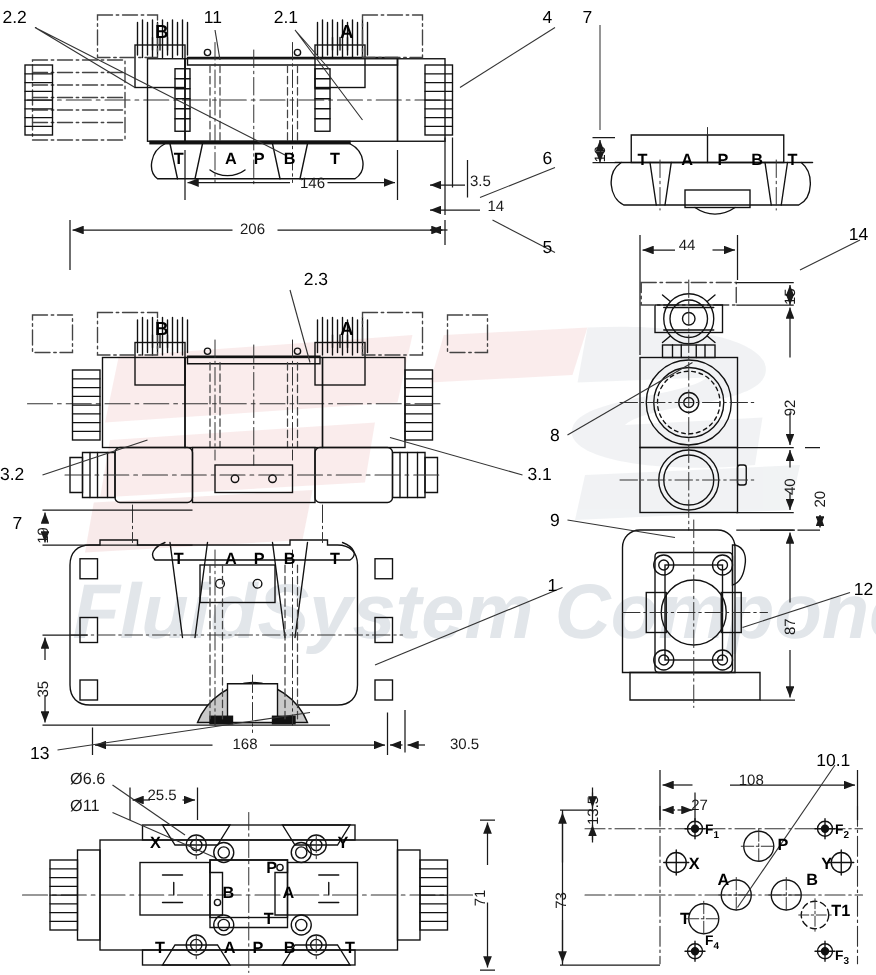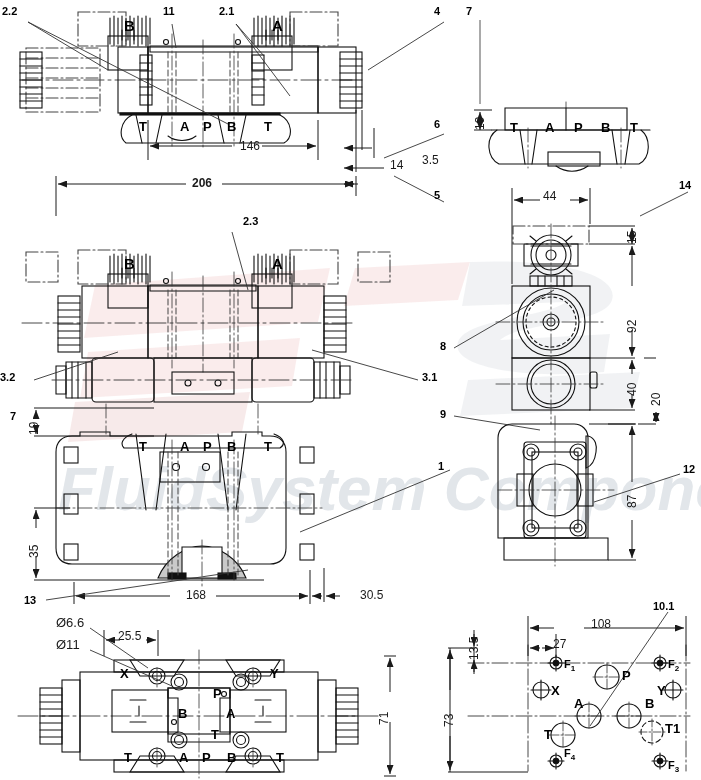--- a/index.html
+++ b/index.html
@@ -1,21 +1,21 @@
 <!DOCTYPE html>
 <html><head>
 <meta charset="utf-8">
 <style>
   html,body{margin:0;padding:0;background:#fff;}
   body{width:701px;height:780px;position:relative;overflow:hidden;
        font-family:"Liberation Sans",sans-serif;color:#000;}
   #root{position:absolute;inset:0;}
   svg{position:absolute;left:0;top:0;}
   .wm{position:absolute;left:0;top:0;width:701px;height:780px;pointer-events:none;}
-  .lbl{position:absolute;font-weight:bold;font-size:11px;line-height:1;white-space:nowrap;}
+  .lbl{position:absolute;font-weight:normal;font-size:14px;line-height:1;white-space:nowrap;}
   .dim{position:absolute;font-size:12px;line-height:1;white-space:nowrap;color:#1a1a1a;}
   .dimv{position:absolute;font-size:12px;line-height:1;white-space:nowrap;color:#1a1a1a;
         transform-origin:left top;transform:rotate(-90deg);}
   .port{position:absolute;font-weight:bold;font-size:13px;line-height:1;white-space:nowrap;}
   .portsm{position:absolute;font-weight:bold;font-size:11px;line-height:1;white-space:nowrap;text-align:right;}
   .sub{font-size:8px;vertical-align:sub;font-weight:bold;}
 </style>
 </head>
 <body>
 
@@ -498,22 +498,22 @@
   <div class="lbl" style="left:422px;top:372px;">3.1</div>
   <div class="lbl" style="left:440px;top:341px;">8</div>
   <div class="lbl" style="left:440px;top:409px;">9</div>
   <div class="lbl" style="left:10px;top:411px;">7</div>
   <div class="lbl" style="left:438px;top:461px;">1</div>
   <div class="lbl" style="left:683px;top:464px;">12</div>
   <div class="lbl" style="left:24px;top:595px;">13</div>
   <div class="lbl" style="left:653px;top:601px;">10.1</div>
 
   <div class="dim" style="left:240px;top:140px;">146</div>
-  <div class="dim" style="left:192px;top:177px;font-weight:bold;">206</div>
-  <div class="dim" style="left:376px;top:154px;padding-left:46px;">3.5</div>
+  <div class="dim" style="left:192px;top:177px;">206</div>
+  <div class="dim" style="left:376px;top:139px;">3.5</div>
   <div class="dim" style="left:390px;top:159px;">14</div>
   <div class="dim" style="left:543px;top:190px;">44</div>
   <div class="dim" style="left:186px;top:589px;">168</div>
   <div class="dim" style="left:360px;top:589px;">30.5</div>
   <div class="dim" style="left:118px;top:630px;">25.5</div>
   <div class="dim" style="left:591px;top:618px;text-align:center;">108</div>
   <div class="dim" style="left:553px;top:638px;">27</div>
 
   <div class="dimv" style="left:474px;top:130px;">19</div>
   <div class="dimv" style="left:626px;top:244px;">15</div>

